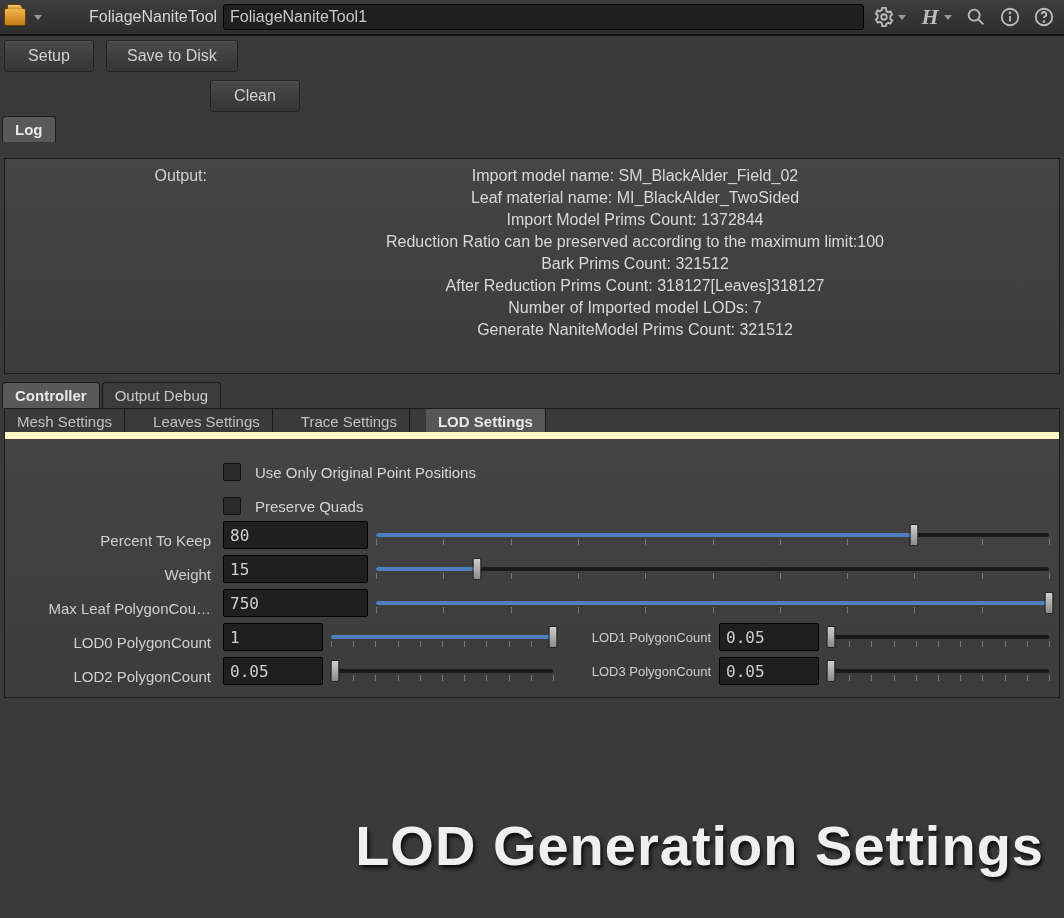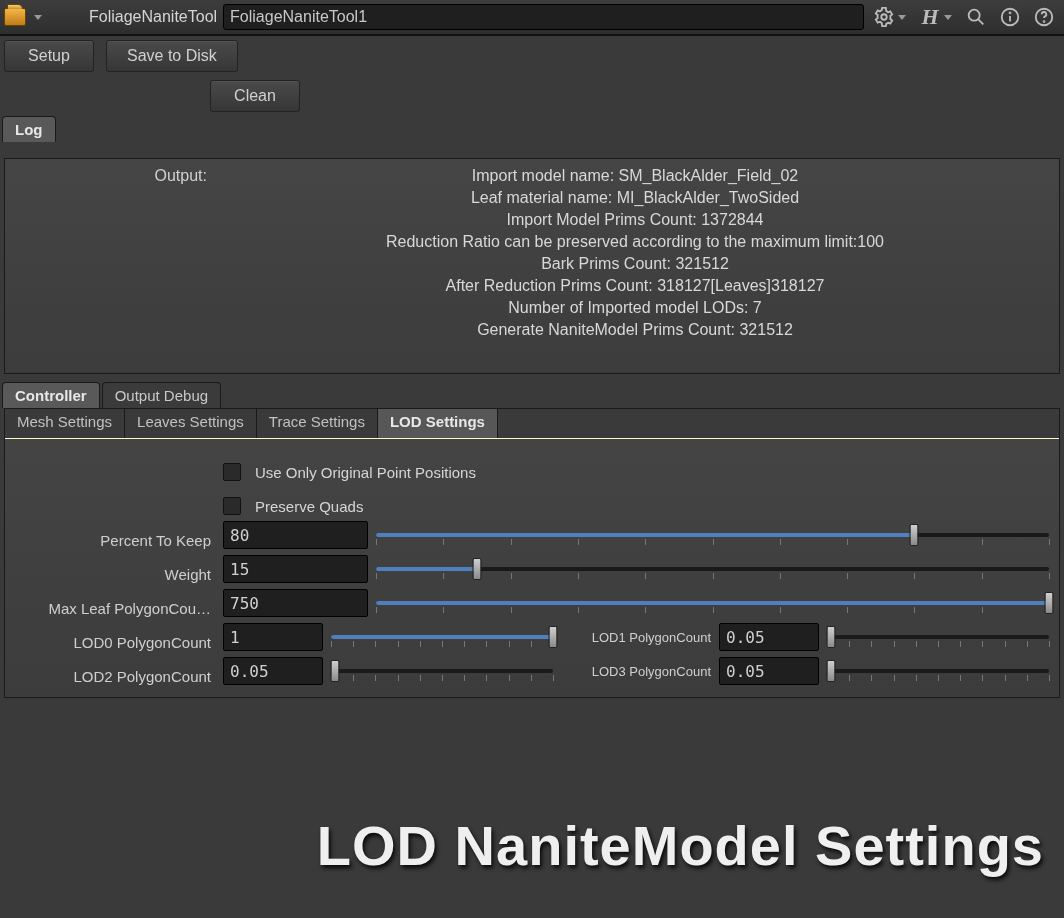--- a/index.html
+++ b/index.html
@@ -135,22 +135,23 @@
   .log-lines div { white-space:nowrap; }
 
   
   .ctrl-panel {
     margin:0 4px;
     border:1px solid #1a1a1a;
   }
   .sub-tab-strip {
     display:flex;
     background:#3a3a3a;
-    border-bottom:1px solid #fef9c3;
+    border-bottom:7px solid #fef9c3;
     height:30px;
+    gap:16px;
   }
   .sub-tab {
     padding:4px 12px;
     border-right:1px solid #1a1a1a;
     color:#c0c0c0;
     font-size:15px;
   }
   .sub-tab.active {
     background:#575757;
     font-weight:600;
@@ -516,13 +517,13 @@
               <span style="left: 100%;"></span>
             </div>
             <div class="thumb" style="left: 2%;"></div>
           </div>
       </div>
     </div>
 
   </div>
 </div>
 
-<div class="big-heading">LOD NaniteModel Settings</div>
+<div class="big-heading">LOD Generation Settings</div>
 
 </body></html>

